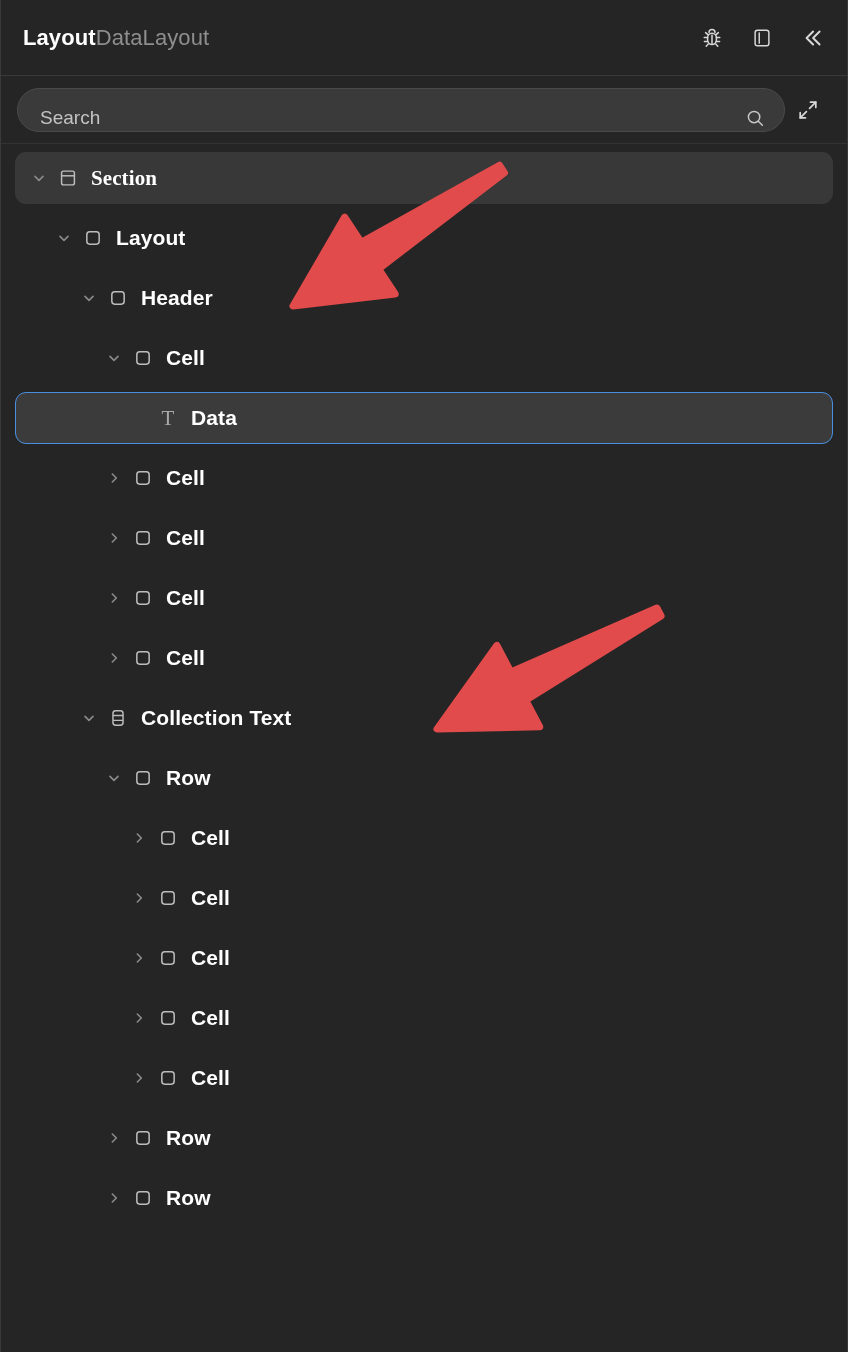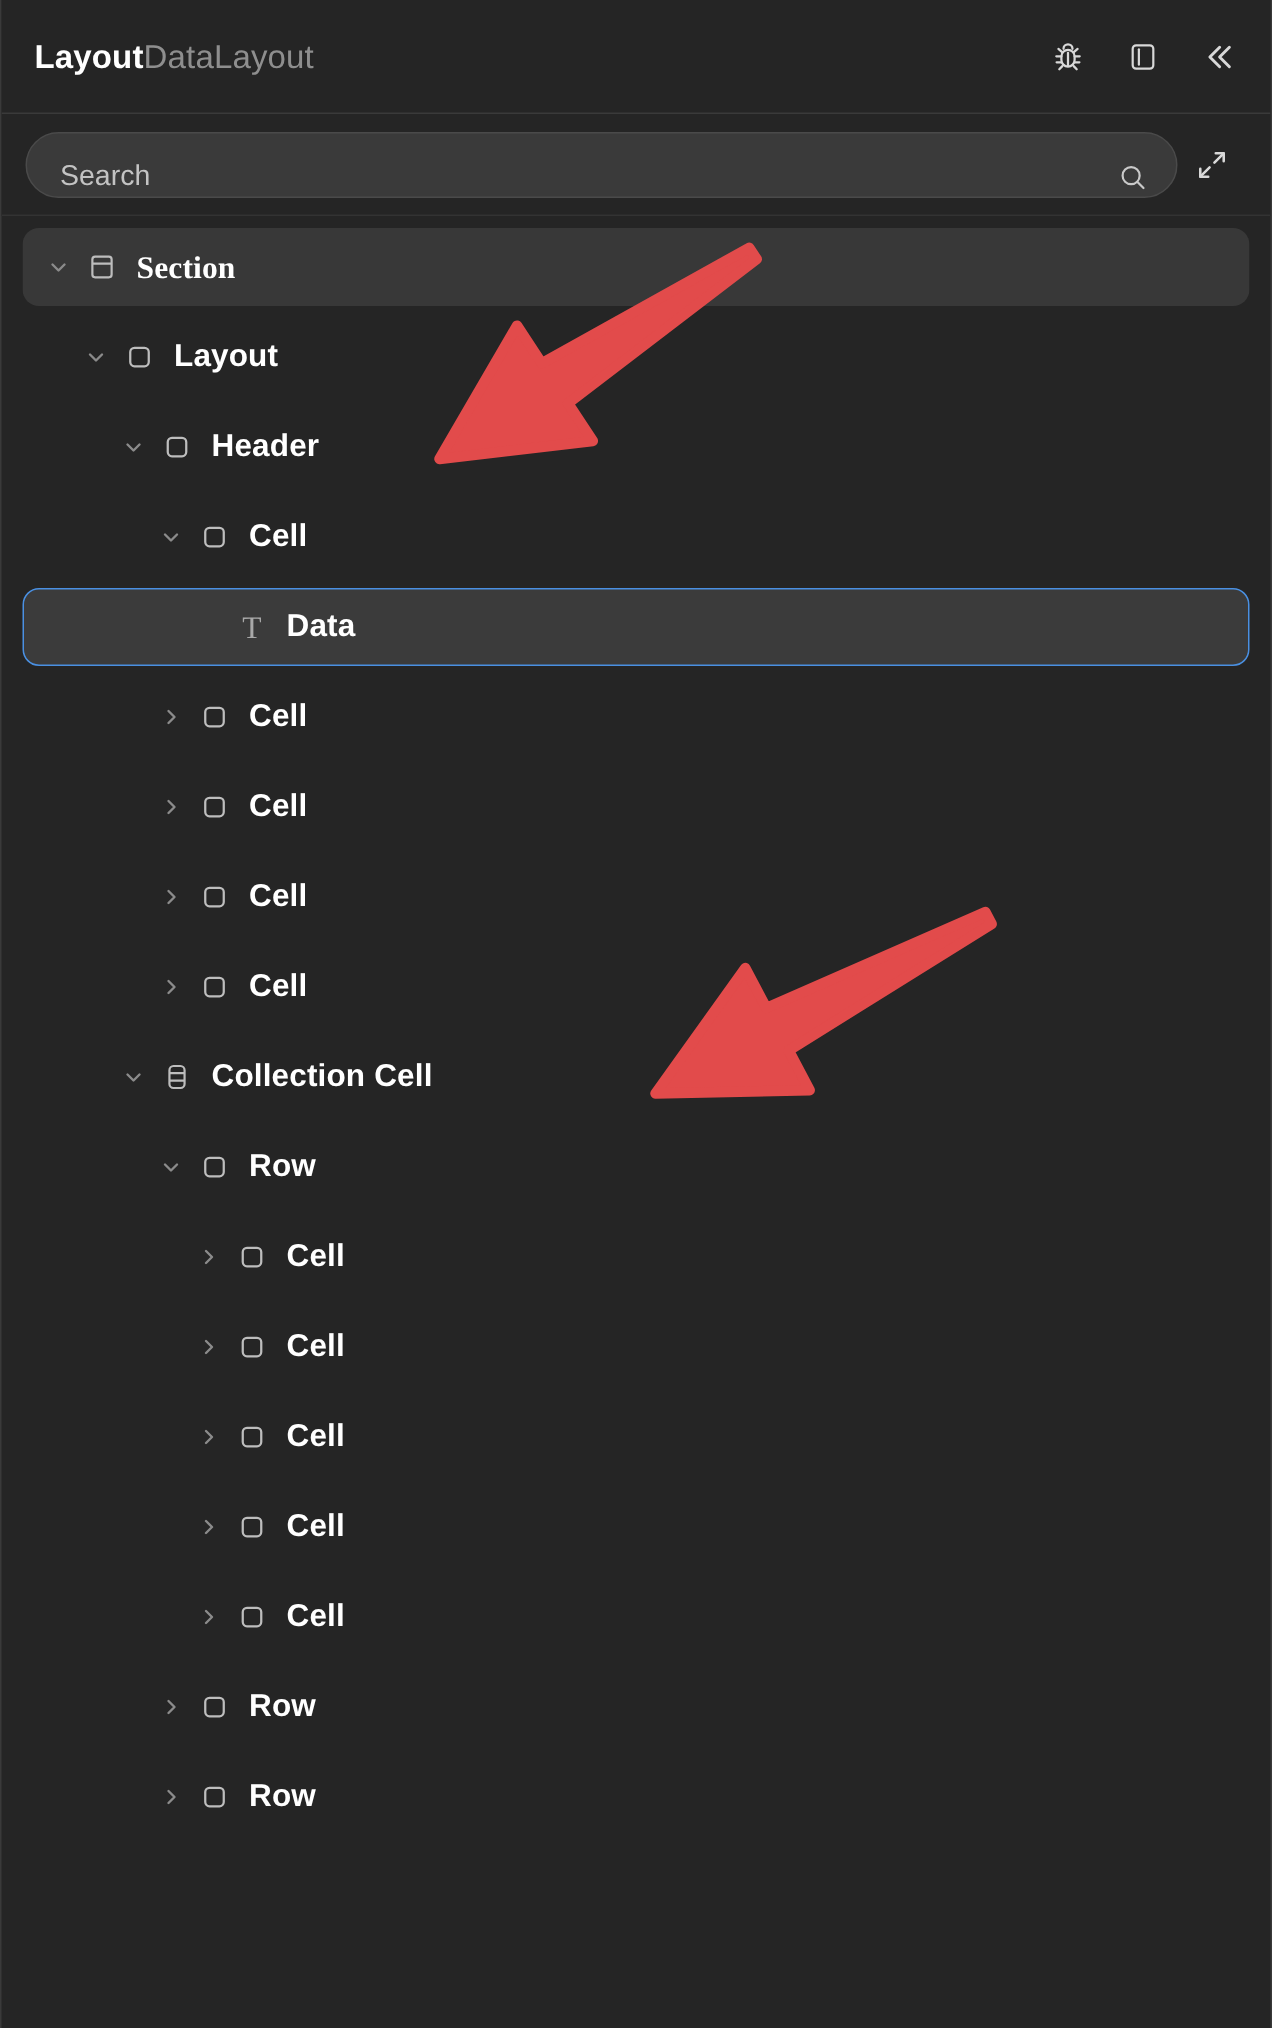--- a/index.html
+++ b/index.html
@@ -352,21 +352,21 @@
           <svg width="16" height="16" viewBox="0 0 24 24" fill="none" stroke="currentColor" stroke-width="2.4" stroke-linecap="round" stroke-linejoin="round">
             <path d="M6 9.5 12 15.5 18 9.5"></path>
           </svg>
         </span>
         <span class="nicon">
           <svg width="22" height="22" viewBox="0 0 24 24" fill="none" stroke="currentColor" stroke-width="1.6">
             <rect x="6.5" y="4" width="11" height="16" rx="3"></rect>
             <path d="M6.6 9.2h10.8M6.6 14.6h10.8"></path>
           </svg>
         </span>
-        <span class="nlabel">Collection Cell</span>
+        <span class="nlabel">Collection Text</span>
       </div>
       <div class="node" style="padding-left: 87px;">
         <span class="chev">
           <svg width="16" height="16" viewBox="0 0 24 24" fill="none" stroke="currentColor" stroke-width="2.4" stroke-linecap="round" stroke-linejoin="round">
             <path d="M6 9.5 12 15.5 18 9.5"></path>
           </svg>
         </span>
         <span class="nicon">
           <svg width="20" height="20" viewBox="0 0 24 24" fill="none" stroke="currentColor" stroke-width="1.8">
             <rect x="4.6" y="4.6" width="14.8" height="14.8" rx="3.4"></rect>

